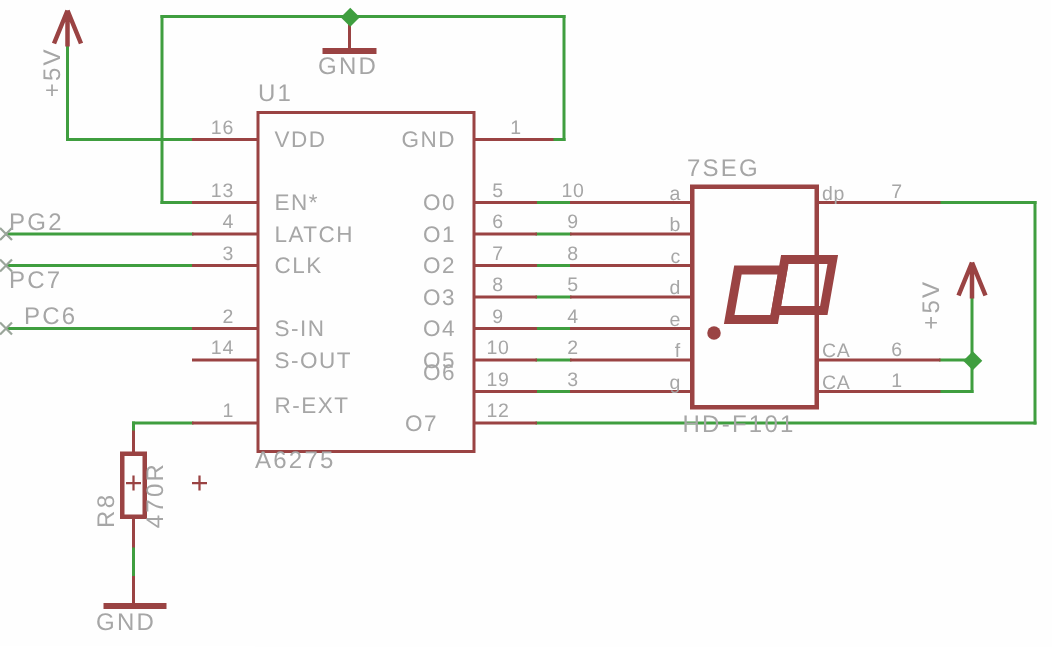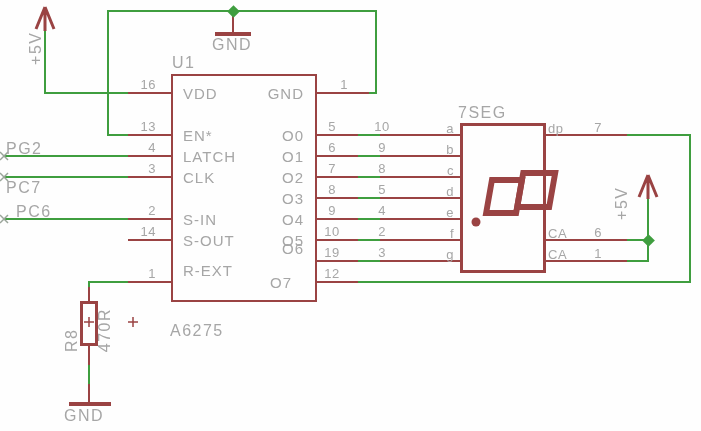--- a/index.html
+++ b/index.html
@@ -127,21 +127,21 @@
 
   <div class="t big vt" style="left:16px;top:39px;width:40px">+5V</div>
   <div class="t big vt" style="left:602px;top:194px;width:40px">+5V</div>
   <div class="t big" style="left:212px;top:36px">GND</div>
   <div class="t big" style="left:64px;top:407px">GND</div>
   <div class="t big" style="left:6px;top:140px">PG2</div>
   <div class="t big" style="left:6px;top:179px">PC7</div>
   <div class="t big" style="left:16px;top:203px">PC6</div>
 
   <div class="t big" style="left:172px;top:54px">U1</div>
-  <div class="t big" style="left:170px;top:322px">A6275</div>
+  <div class="t big" style="left:170px;top:299px">A6275</div>
 
   <div class="t n rt" style="left:131px;top:78px;width:25px">16</div>
   <div class="t n rt" style="left:131px;top:120px;width:25px">13</div>
   <div class="t n rt" style="left:131px;top:141px;width:25px">4</div>
   <div class="t n rt" style="left:131px;top:162px;width:25px">3</div>
   <div class="t n rt" style="left:131px;top:204px;width:25px">2</div>
   <div class="t n rt" style="left:131px;top:225px;width:25px">14</div>
   <div class="t n rt" style="left:131px;top:267px;width:25px">1</div>
 
   <div class="t" style="left:183px;top:85px">VDD</div>
@@ -166,20 +166,21 @@
   <div class="t n ctr" style="left:320px;top:120px;width:24px">5</div>
   <div class="t n ctr" style="left:320px;top:141px;width:24px">6</div>
   <div class="t n ctr" style="left:320px;top:162px;width:24px">7</div>
   <div class="t n ctr" style="left:320px;top:183px;width:24px">8</div>
   <div class="t n ctr" style="left:320px;top:204px;width:24px">9</div>
   <div class="t n ctr" style="left:320px;top:225px;width:24px">10</div>
   <div class="t n ctr" style="left:320px;top:246px;width:24px">19</div>
   <div class="t n ctr" style="left:320px;top:267px;width:24px">12</div>
 
   <div class="t big" style="left:458px;top:104px">7SEG</div>
+  <div class="t big" style="left:455px;top:275px">HD-F101</div>
 
   <div class="t n ctr" style="left:369px;top:120px;width:26px">10</div>
   <div class="t n ctr" style="left:369px;top:141px;width:26px">9</div>
   <div class="t n ctr" style="left:369px;top:162px;width:26px">8</div>
   <div class="t n ctr" style="left:369px;top:183px;width:26px">5</div>
   <div class="t n ctr" style="left:369px;top:204px;width:26px">4</div>
   <div class="t n ctr" style="left:369px;top:225px;width:26px">2</div>
   <div class="t n ctr" style="left:369px;top:246px;width:26px">3</div>
 
   <div class="t n rt" style="left:438px;top:122px;width:16px">a</div>

